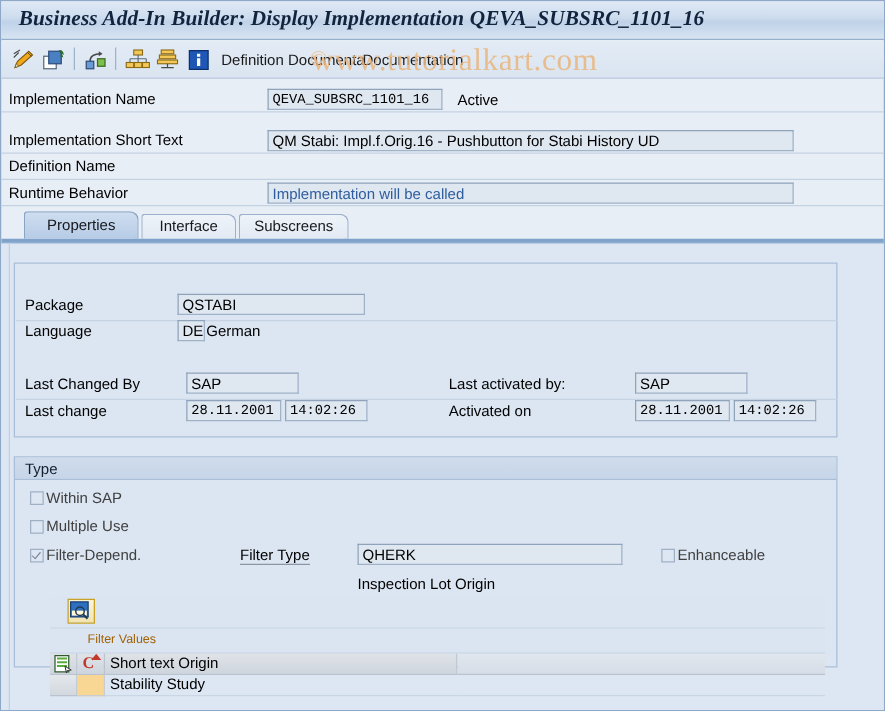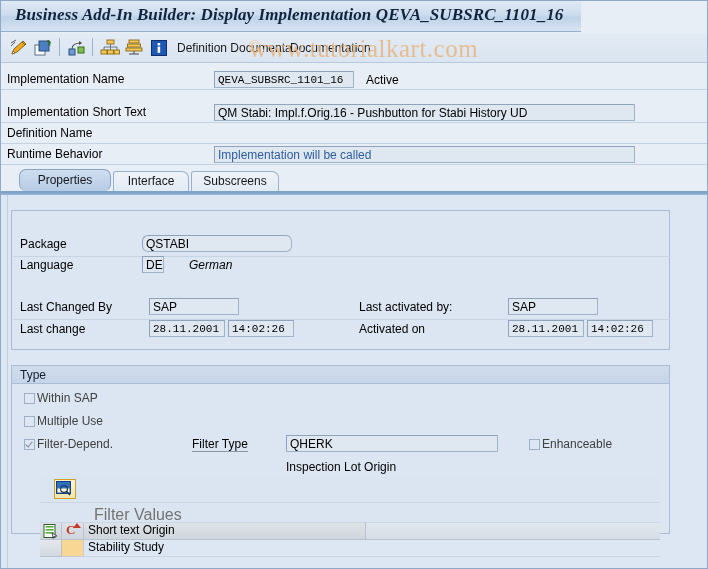--- a/index.html
+++ b/index.html
@@ -24,21 +24,21 @@
     box-sizing: border-box;
     border: 1px solid #8fa8c8;
     background: #e8eef6;
     overflow: hidden;
   }
 
   
   .titlebar {
     position: absolute;
     left: 0; top: 0;
-    width: 580px;
+    width: 708px;
     height: 31px;
     background: linear-gradient(to bottom, #dfe9f5 0%, #cddcee 45%, #bfd2e8 55%, #d7e4f2 100%);
     border-bottom: 1px solid #94aecb;
     box-sizing: border-box;
   }
   .titlebar-text {
     position: absolute;
     left: 14px;
     top: 4px;
     font-family: "Liberation Serif", serif;
@@ -298,23 +298,22 @@
   .tbl-caption {
     position: absolute;
     box-sizing: border-box;
     background: #dbe5f1;
     border-bottom: 1px solid #c8d6e5;
   }
   .tbl-caption span {
     position: absolute;
     left: 30px;
     top: 3px;
-    font-size: 16px;
-    color: #737373;
-    margin-left: 24px;
+    font-size: 10px;
+    color: #a16207;
   }
   .tbl-hdr-row {
     position: absolute;
     box-sizing: border-box;
   }
   .th {
     position: absolute;
     box-sizing: border-box;
     height: 17px;
     background: linear-gradient(to bottom, #dfe3e8 0%, #cfd5dd 100%);
@@ -454,37 +453,37 @@
     <div class="hdr-rule"></div>
   </div>
 
   <div class="hdr" style="top:143px;">
     <div class="hdr-label">Runtime Behavior</div>
     <div class="fld sans blue" style="left:213px; top:2px; width:421px;">Implementation will be called</div>
     <div class="hdr-rule"></div>
   </div>
 
   <div class="tabstrip">
-    <div class="tab active" style="left:18px; width:92px;border-radius:7px;">Properties</div>
+    <div class="tab active" style="left:18px; width:92px;">Properties</div>
     <div class="tab" style="left:112px; width:76px;">Interface</div>
     <div class="tab" style="left:190px; width:88px;">Subscreens</div>
   </div>
   <div class="tab-underline"></div>
   <div class="tab-body"></div>
   <div class="left-rail"></div>
 
   <div class="group" style="left:10px; top:209px; width:659px; height:140px;">
 
     <div class="grp-label" style="left:8px; top:26px;">Package</div>
-    <div class="fld sans" style="left:130px; top:24px; width:150px;border-radius:6px;">QSTABI</div>
+    <div class="fld sans" style="left:130px; top:24px; width:150px;">QSTABI</div>
     <div class="grp-rule" style="left:1px; top:45px; width:657px;"></div>
 
     <div class="grp-label" style="left:8px; top:47px;">Language</div>
     <div class="fld sans" style="left:130px; top:45px; width:22px;">DE</div>
-    <div class="grp-label" style="left:177px; top:47px;font-style:italic;">German</div>
+    <div class="grp-label" style="left:153px; top:47px;">German</div>
 
     <div class="grp-label" style="left:8px; top:89px;">Last Changed By</div>
     <div class="fld sans" style="left:137px; top:87px; width:90px;">SAP</div>
 
     <div class="grp-label" style="left:347px; top:89px;">Last activated by:</div>
     <div class="fld sans" style="left:496px; top:87px; width:90px;">SAP</div>
 
     <div class="grp-rule" style="left:1px; top:108px; width:657px;"></div>
 
     <div class="grp-label" style="left:8px; top:111px;">Last change</div>

